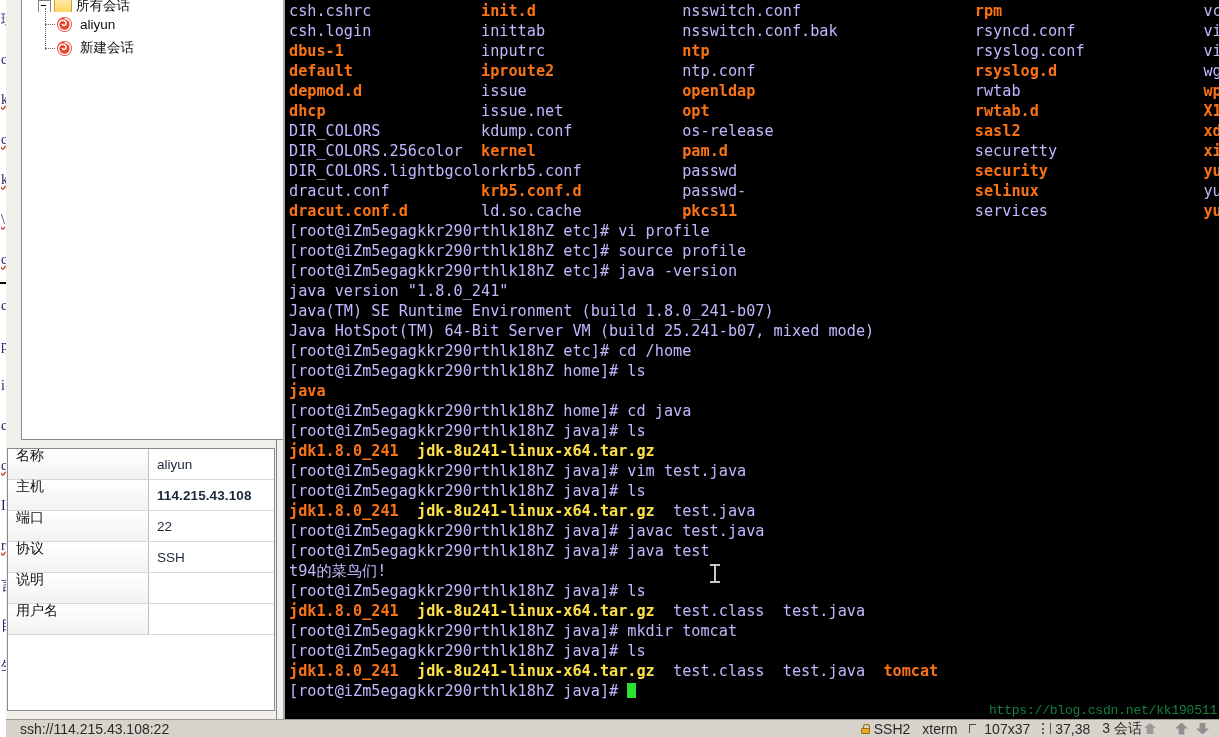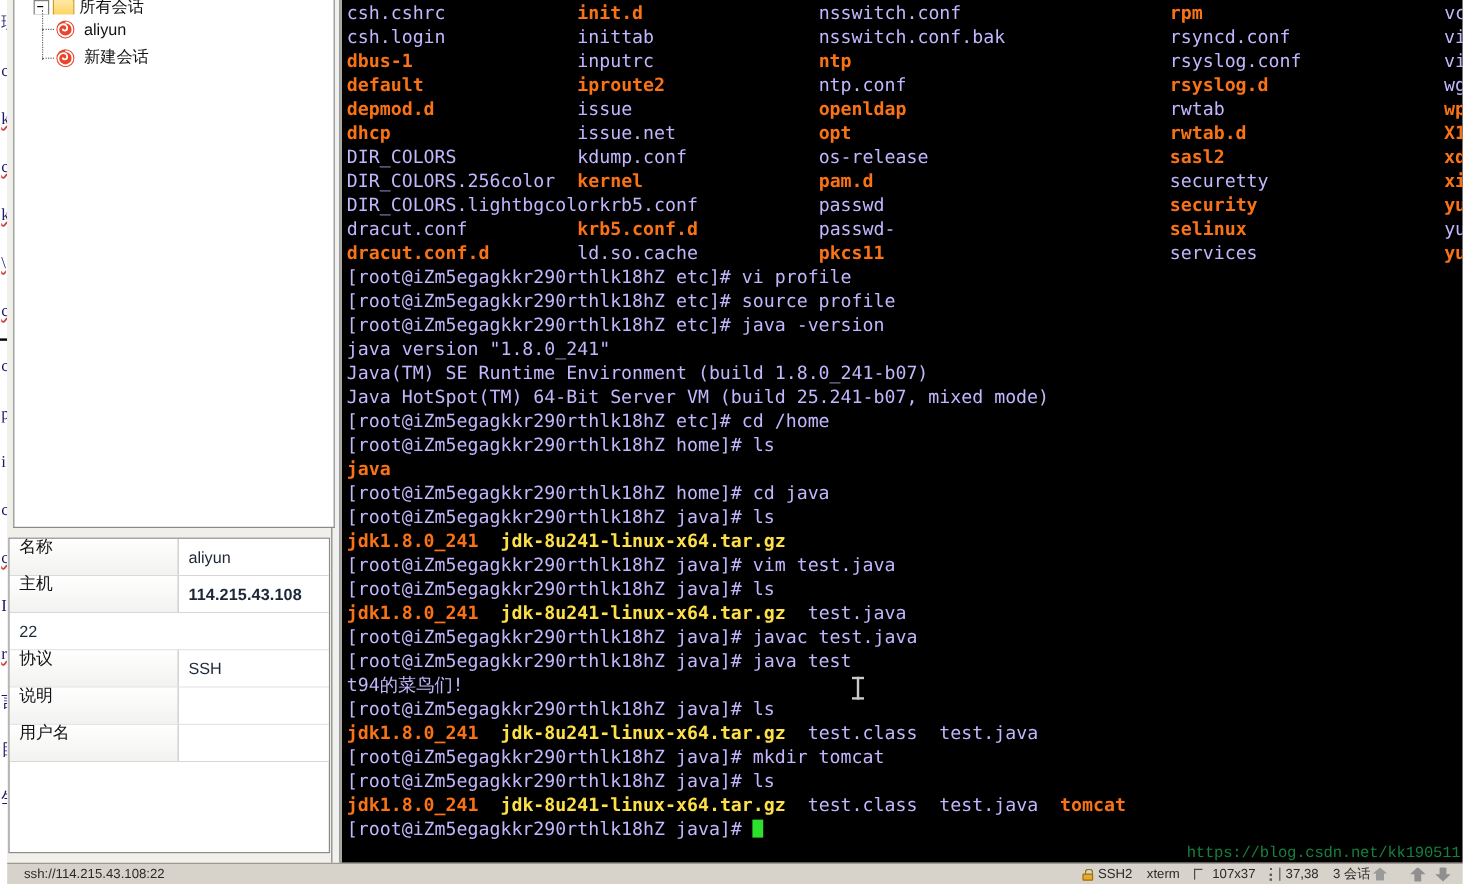--- a/index.html
+++ b/index.html
@@ -51,21 +51,21 @@
   
   .session-panel {
     position: absolute;
     left: 0; top: 0;
     width: 271px; height: 719px;
     background: #f0efe9;
     border-right: 1px solid #86837c;
     box-sizing: border-box;
   }
   .tree-area {
-    position: absolute; left: 5px; top: 0;
+    position: absolute; left: 15px; top: 0;
     width: 268px; height: 440px;
     background: #ffffff;
     border: 1px solid #8a8a8a;
     border-top: none;
     box-sizing: border-box;
     overflow: hidden;
   }
   .tree-root {
     position: relative;
     font-size: 13px;
@@ -196,21 +196,21 @@
 
   
   .statusbar {
     position: absolute;
     left: 0; top: 719px;
     width: 1213px; height: 18px;
     background: #d7d3cb;
     border-top: 1px solid #9e9a92;
     box-sizing: border-box;
     display: flex; align-items: flex-end;
-    font-size: 11px; color: #2a2a2a;
+    font-size: 14px; color: #2a2a2a;
   }
   .sb-cell { display: flex; align-items: center; height: 17px; padding: 0 6px; white-space: nowrap; }
   .sb-url { flex: 0 0 auto; width: 355px; padding-left: 14px; }
   .sb-spacer { flex: 1 1 auto; }
   .lock-icon {
     width: 9px; height: 10px; margin-right: 4px; position: relative; flex: 0 0 auto;
   }
   .lock-icon .body {
     position: absolute; bottom: 0; left: 0; width: 9px; height: 6px;
     background: #e8a829; border: 1px solid #9c6f10; box-sizing: border-box; border-radius: 1px;
@@ -315,20 +315,21 @@
       <div class="prop-grid">
         <div class="prop-row">
           <div class="prop-key">名称</div>
           <div class="prop-val">aliyun</div>
         </div>
         <div class="prop-row">
           <div class="prop-key">主机</div>
           <div class="prop-val bold">114.215.43.108</div>
         </div>
         <div class="prop-row">
+          <div class="prop-key">端口</div>
           <div class="prop-val">22</div>
         </div>
         <div class="prop-row">
           <div class="prop-key">协议</div>
           <div class="prop-val">SSH</div>
         </div>
         <div class="prop-row">
           <div class="prop-key">说明</div>
           <div class="prop-val"></div>
         </div>

